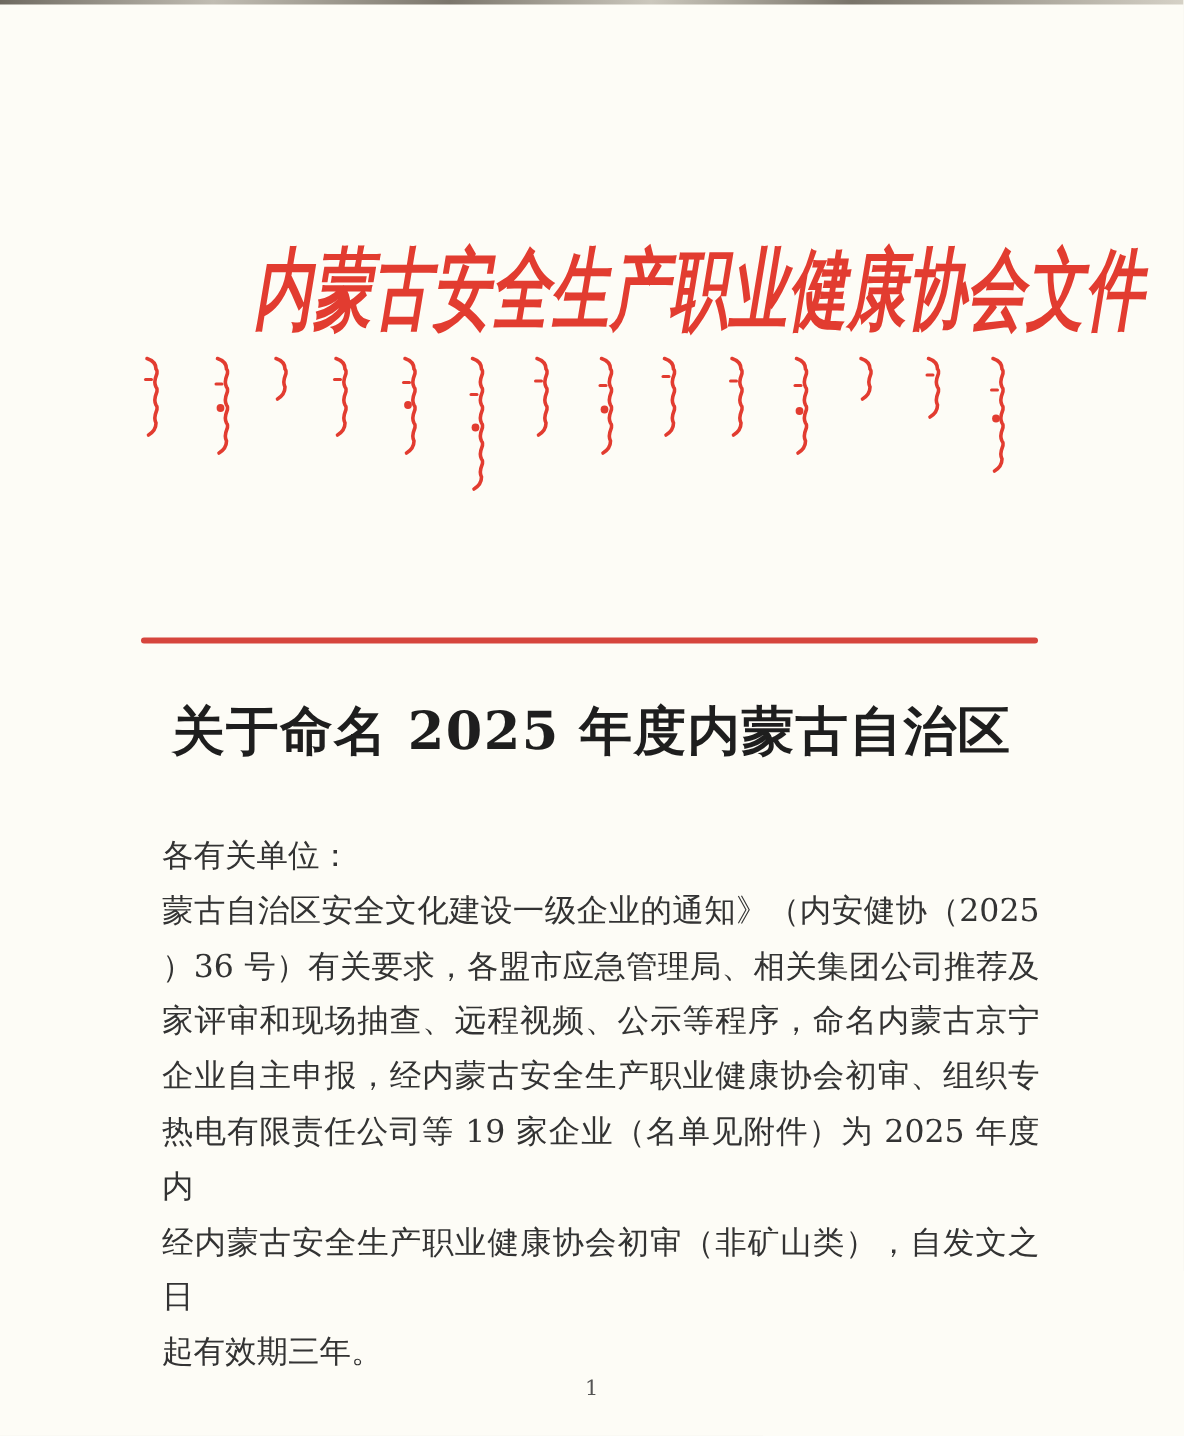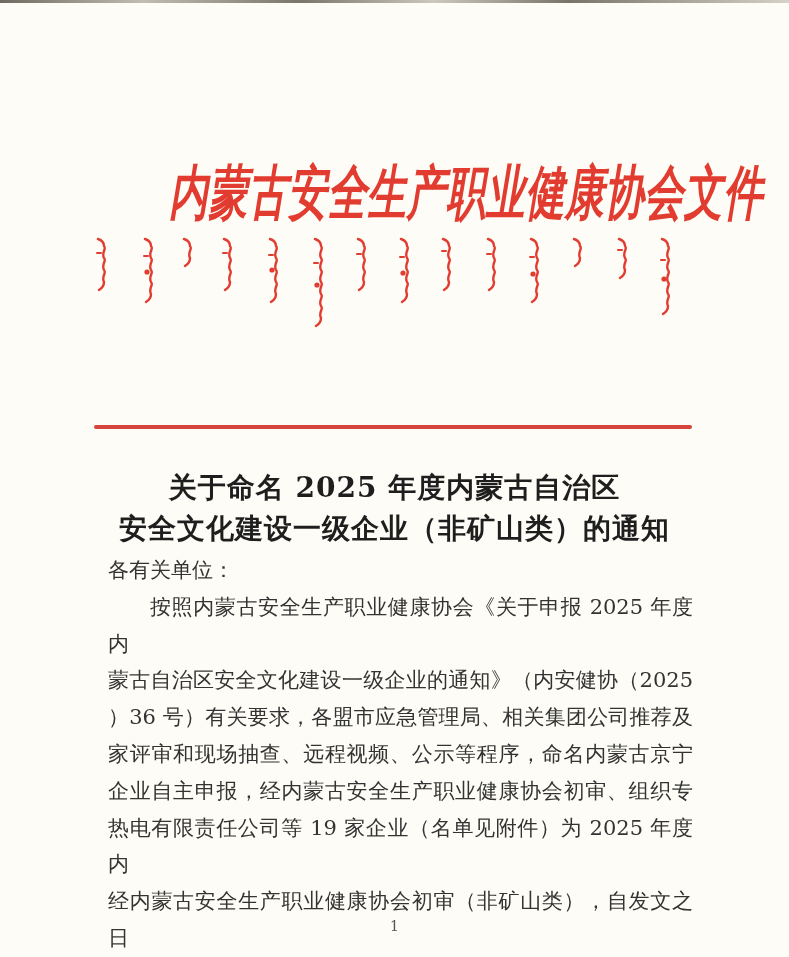--- a/index.html
+++ b/index.html
@@ -36,21 +36,21 @@
     position:absolute; top:388px; left:0; width:100%;
     text-align:center; font-size:20px; letter-spacing:1.5px;
     color:#2b2b2b;
   }
   .red-rule {
     position:absolute; top:425px; left:94px; width:598px; height:3.5px;
     background:var(--rule-red,#d6453d); border-radius:2px;
   }
   .doc-title {
     position:absolute; top:467px; left:0; width:100%;
-    text-align:center; font-size:28px; font-weight:bold;
+    text-align:center; font-size:35px; font-weight:bold;
     line-height:41px; color:#1e1e1e; letter-spacing:1px;
   }
   .body-block {
     position:absolute; top:552px; left:108px; width:585px;
     font-size:21px; color:var(--body-text,#333);
   }
   .bline { line-height:36.8px; white-space:nowrap; }
   .bline.just {
     white-space:normal;
     text-align:justify; text-align-last:justify;
@@ -106,26 +106,24 @@
       <path d="M662 2 Q668 4 668 9 c3 3 -3 6 0 12 c3 3 -3 6 0 12 c3 3 -3 6 0 12 c3 3 -3 6 0 12 c3 3 -3 6 0 12 q0 5 -5 8" fill="none" stroke="#e23c30" stroke-width="2.4" stroke-linecap="round"></path>
       <circle cx="664" cy="42" r="2.6" fill="#e23c30"></circle>
       <path d="M661 23 h4" stroke="#e23c30" stroke-width="2" stroke-linecap="round"></path>
     </svg>
 
 
   <div class="red-rule"></div>
 
   <div class="doc-title">
     <div>关于命名 2025 年度内蒙古自治区</div>
-    <div>安全文化建设一级企业（非矿山类）的通知</div>
   </div>
 
   <div class="body-block">
     <div class="bline">各有关单位：</div>
-    <div class="bline just indent">按照内蒙古安全生产职业健康协会《关于申报 2025 年度内</div>
     <div class="bline just">蒙古自治区安全文化建设一级企业的通知》（内安健协（2025</div>
     <div class="bline just">）36 号）有关要求，各盟市应急管理局、相关集团公司推荐及</div>
     <div class="bline just">家评审和现场抽查、远程视频、公示等程序，命名内蒙古京宁</div>
     <div class="bline just">企业自主申报，经内蒙古安全生产职业健康协会初审、组织专</div>
     <div class="bline just">热电有限责任公司等 19 家企业（名单见附件）为 2025 年度内</div>
     <div class="bline just">经内蒙古安全生产职业健康协会初审（非矿山类），自发文之日</div>
     <div class="bline">起有效期三年。</div>
   </div>
 
   <div class="pagenum">1</div>

